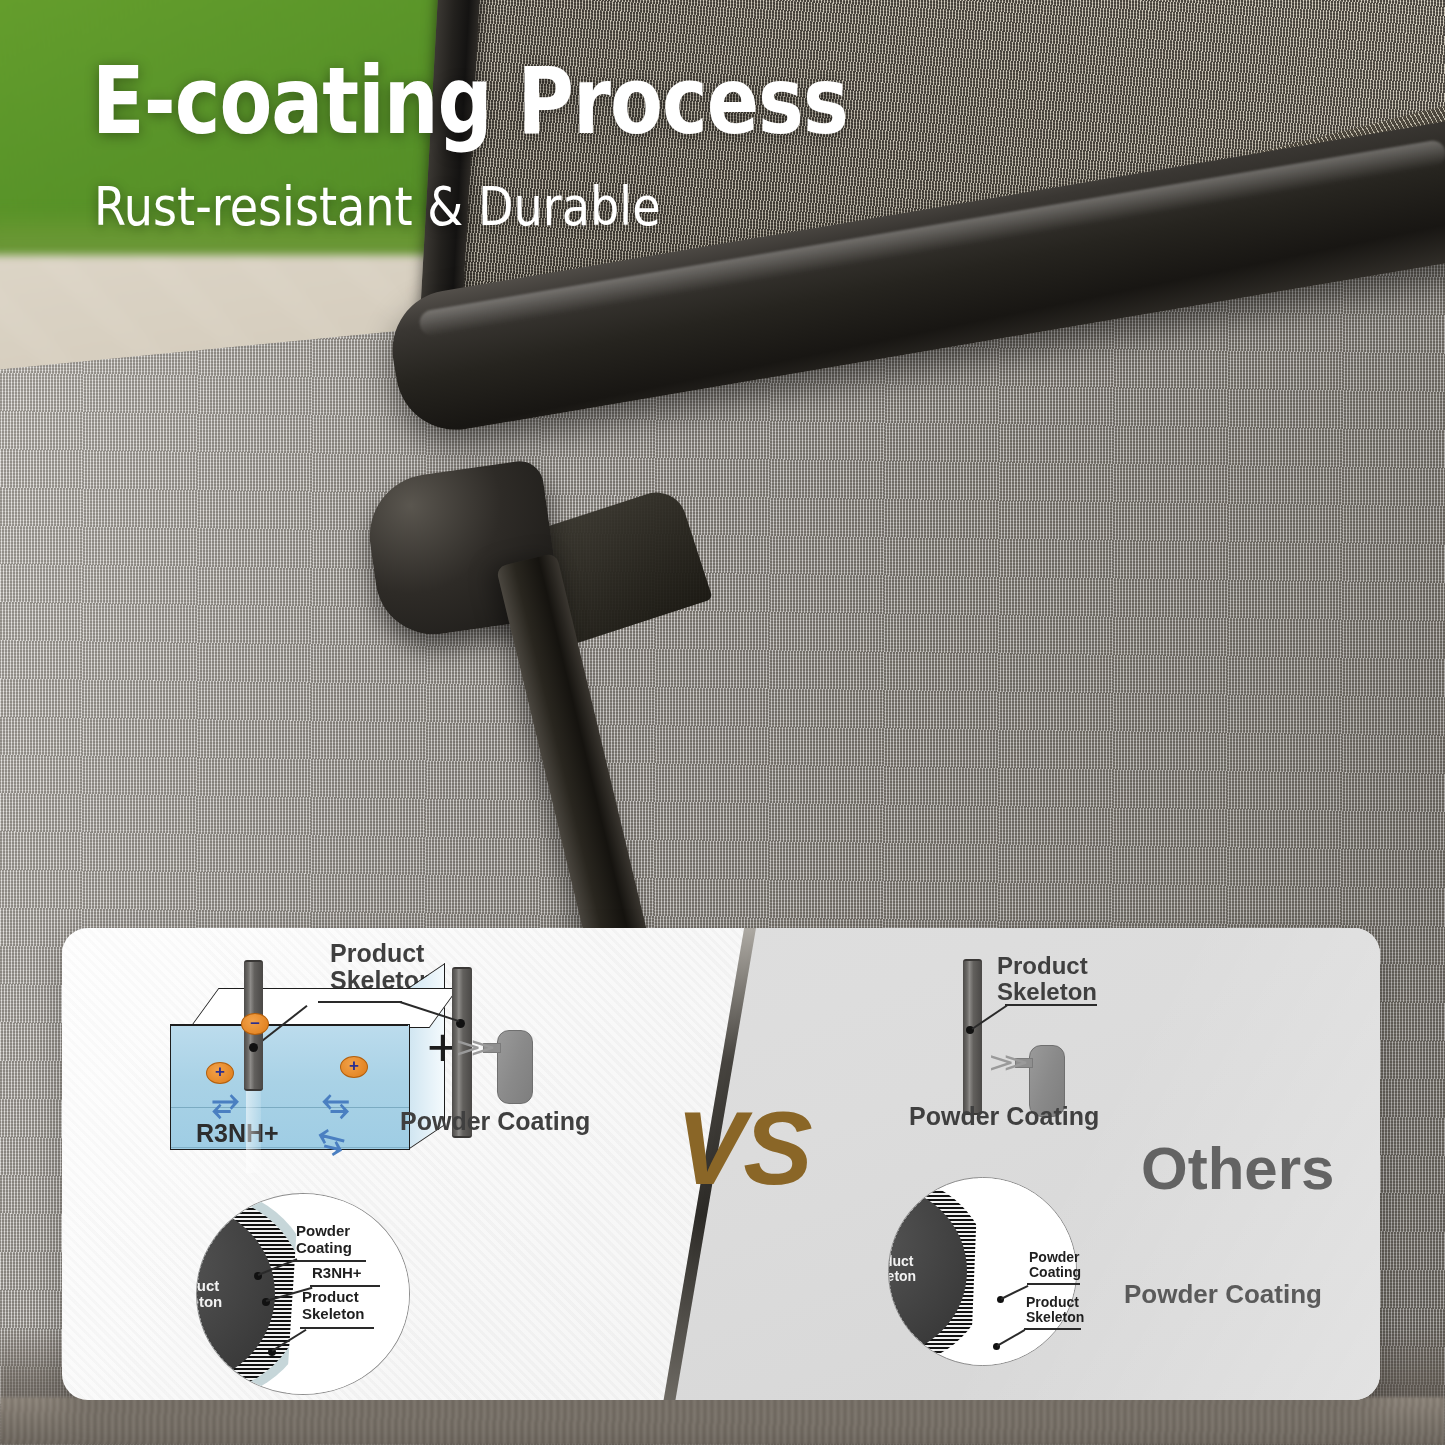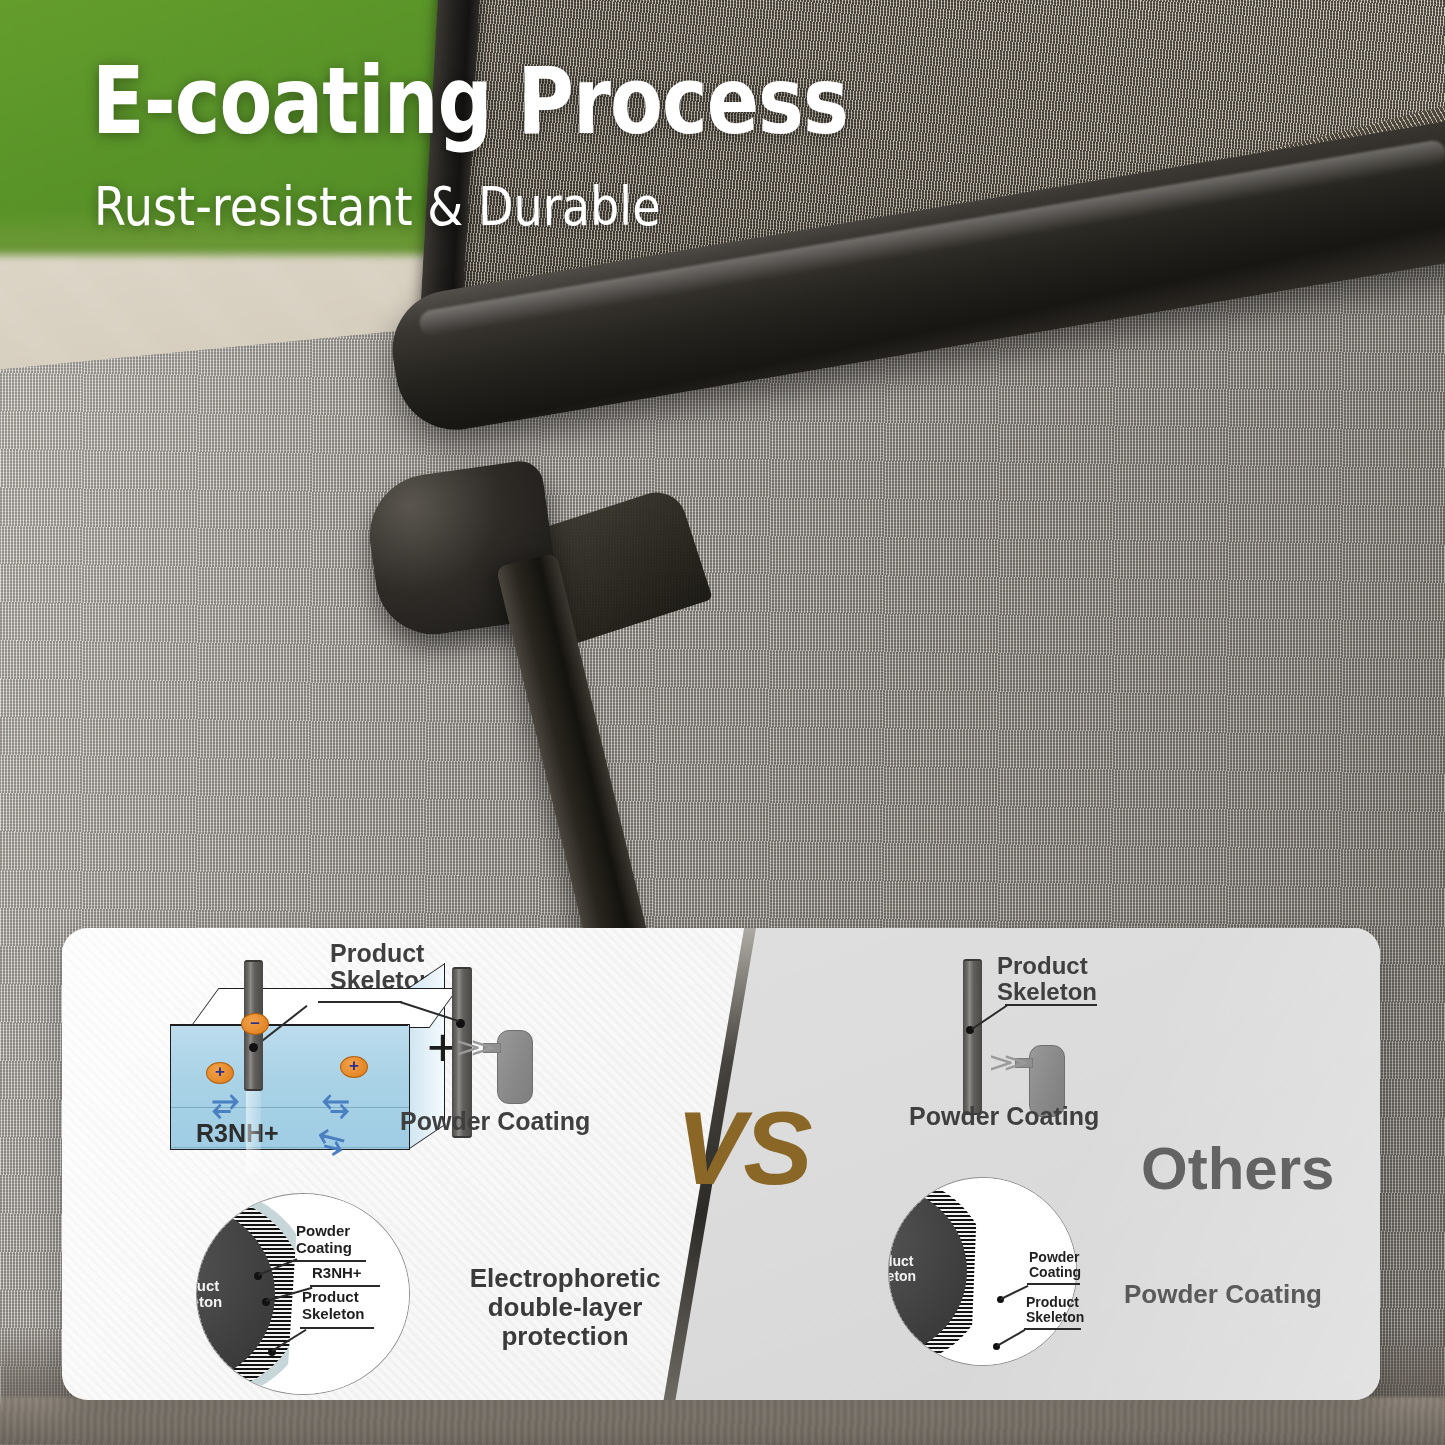--- a/index.html
+++ b/index.html
@@ -377,23 +377,20 @@
   <div class="uline" style="left:310px;top:1285px;width:70px;"></div>
   <div class="dot" style="left:262px;top:1298px;width:8px;height:8px;"></div>
   <div class="leader" style="left:266px;top:1300px;width:48px;transform:rotate(-16deg);"></div>
 
   <div class="sect-cap" style="left:302px;top:1289px;font-size:15px;">Product
 Skeleton</div>
   <div class="uline" style="left:300px;top:1327px;width:74px;"></div>
   <div class="dot" style="left:268px;top:1348px;width:8px;height:8px;"></div>
   <div class="leader" style="left:272px;top:1350px;width:40px;transform:rotate(-32deg);"></div>
 
-  <div style="position:absolute;left:445px;top:1264px;width:240px;font-size:26px;font-weight:bold;
-       color:#3a3a3a;line-height:1.12;white-space:pre-line;text-align:center;">Electrophoretic
-double-layer protection</div>
 
   <div class="vs" style="left:676px;top:1096px;font-style:italic;">VS</div>
 
   <div class="lbl" style="left:997px;top:953px;font-size:24px;">Product
 Skeleton</div>
 
   <div class="rod" style="left:963px;top:959px;width:19px;height:152px;"></div>
   <div class="dot" style="left:966px;top:1026px;width:8px;height:8px;"></div>
   <div class="leader" style="left:972px;top:1028px;width:42px;transform:rotate(-34deg);"></div>
   <div class="uline" style="left:1005px;top:1004px;width:92px;"></div>

